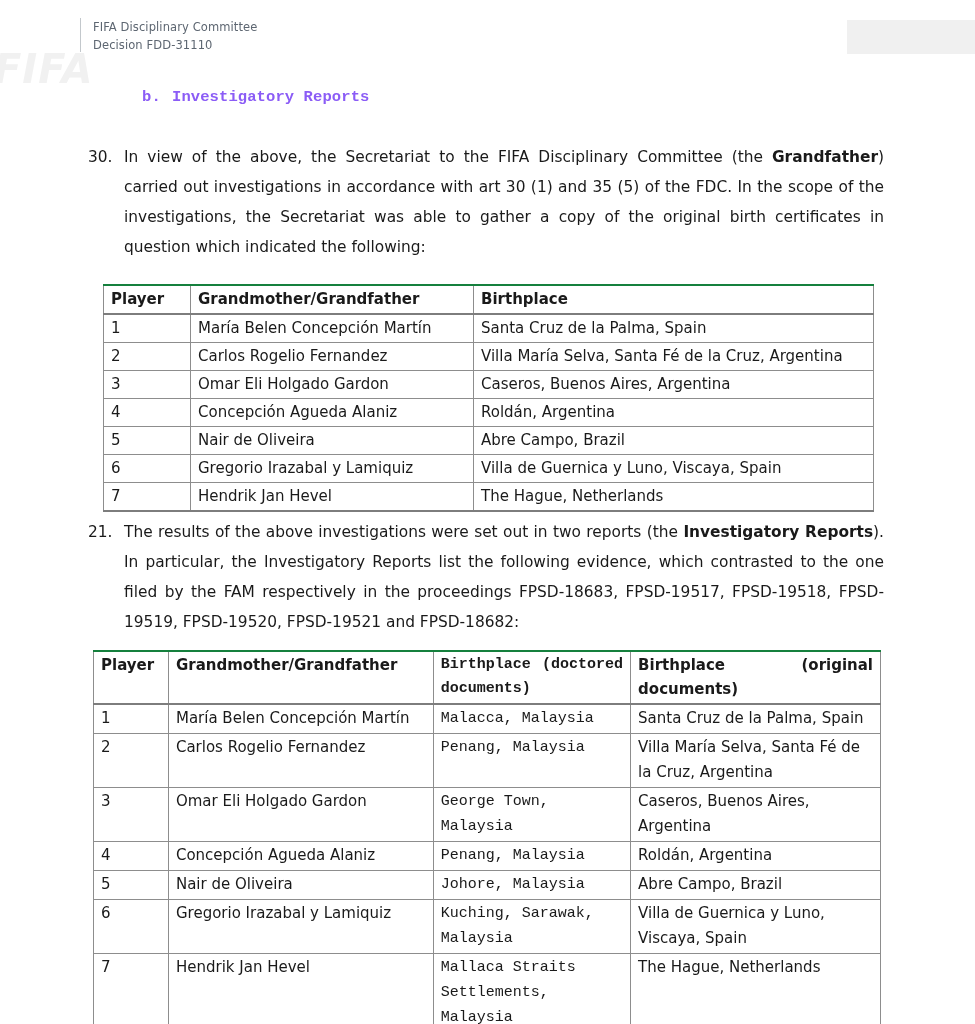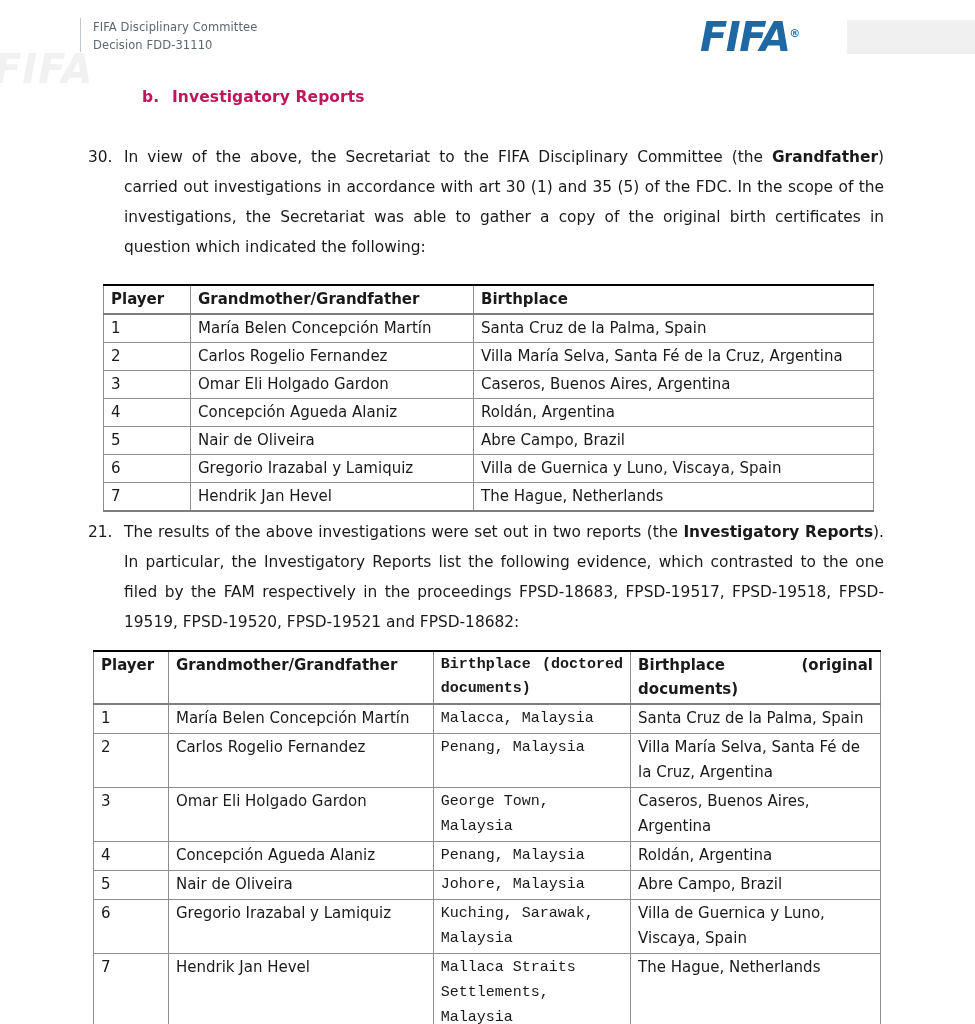--- a/index.html
+++ b/index.html
@@ -95,22 +95,23 @@
     top: 0;
     width: 975px;
   }
 
   #section-heading {
     position: absolute;
     left: 142px;
     top: 88px;
     font-size: 15.5px;
     font-weight: 700;
-    color: #be185d;
+    color: #8b5cf6;
     letter-spacing: 0.1px;
+    font-family: Liberation Mono, monospace;
   }
   #section-heading .marker {
     display: inline-block;
     width: 30px;
   }
 
   .para {
     position: absolute;
     font-size: 15.4px;
     line-height: 30px;
@@ -150,21 +151,21 @@
   table th, table td {
     border: 1px solid #8d8d8d;
     padding: 1px 7px 2px 7px;
     text-align: left;
     vertical-align: top;
     font-weight: 400;
     line-height: 24px;
   }
   table th {
     font-weight: 700;
-    border-top: 2px solid #000000;
+    border-top: 2px solid #15803d;
     border-bottom: 2px solid #7d7d7d;
   }
   table tr:last-child td {
     border-bottom: 2px solid #7d7d7d;
   }
 
   
   #table-investigations {
     left: 103px;
     top: 284px;
@@ -193,21 +194,20 @@
 <body>
 
 <div id="watermark">FIFA</div>
 
 <div id="page-header">
   <div id="header-rule"></div>
   <div id="header-text">
     <div>FIFA Disciplinary Committee</div>
     <div>Decision FDD-31110</div>
   </div>
-  <div id="fifa-logo"><span>FIFA</span><span class="reg">®</span></div>
   <div id="header-box"></div>
 </div>
 
 <div id="content">
 
   <div id="section-heading">
     <span class="marker">b.</span><span>Investigatory Reports</span>
   </div>
 
   <div class="para" id="para-20">

